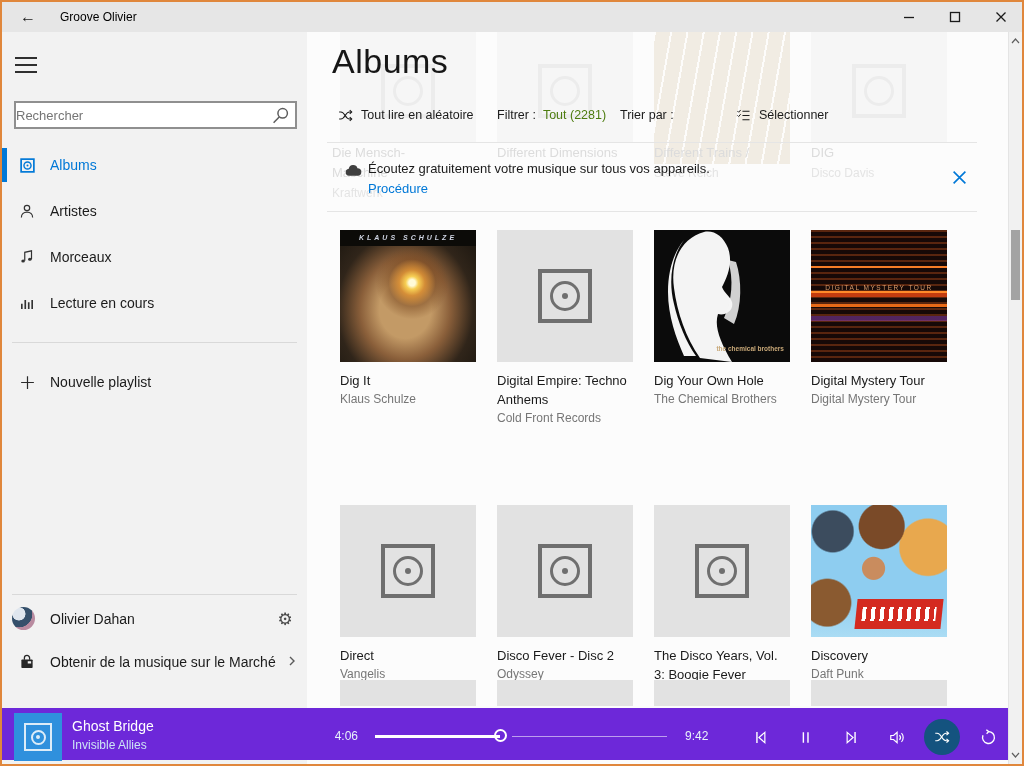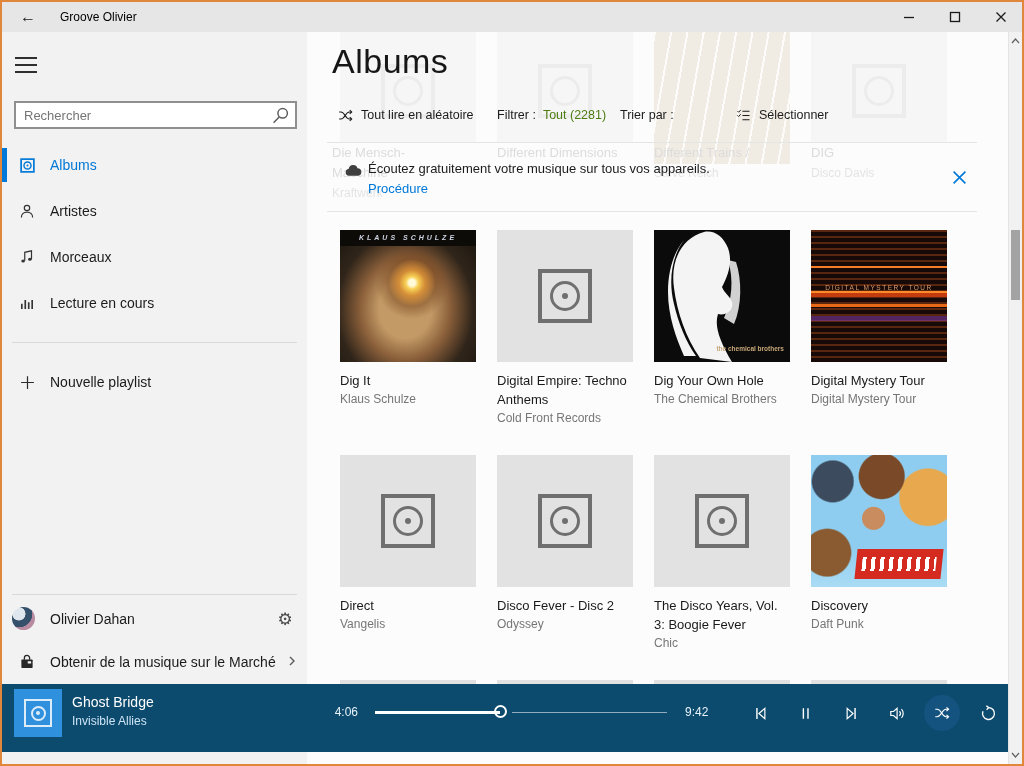--- a/index.html
+++ b/index.html
@@ -16,21 +16,21 @@
   
   .body { position:absolute; left:0; top:30px; width:1020px; height:732px; }
   .sidebar { position:absolute; left:0; top:0; width:305px; height:732px; background:#f2f2f2; }
   .main { position:absolute; left:305px; top:0; width:701px; height:732px; background:#fcfcfc; overflow:hidden; }
   .vscroll { position:absolute; left:1006px; top:0; width:14px; height:732px; background:#f1f1f1; border-left:1px solid #e4e4e4; }
 
   
   .hamburger { position:absolute; left:13px; top:25px; width:22px; height:16px; display:flex; flex-direction:column; justify-content:space-between; }
   .hamburger div { height:2px; background:#2f2f2f; }
   .searchbox { position:absolute; left:12px; top:69px; width:283px; height:28px; background:#fff; border:2px solid #8f8f8f; display:flex; align-items:center; }
-  .searchbox input { flex:1; border:0; outline:0; background:transparent; font-size:13px; color:#3a3a3a; padding-left:8px; font-family:inherit; }
+  .searchbox input { flex:1; border:0; outline:0; background:transparent; font-size:13px; color:#3a3a3a; font-family:inherit; }
   .searchbox .sicon { width:30px; display:flex; justify-content:center; }
   .nav { position:absolute; left:0; top:110px; width:305px; }
   .nav-item { position:relative; height:46px; display:flex; align-items:center; color:#1b1b1b; font-size:14px; }
   .nav-item .nicon { position:absolute; left:16px; width:18px; height:18px; display:flex; align-items:center; justify-content:center; color:#333; }
   .nav-item .nlabel { position:absolute; left:48px; }
   .nav-item.active { color:#0078d7; }
   .nav-item.active .nicon { color:#0078d7; }
   .nav-item.active::before { content:""; position:absolute; left:0; top:6px; width:5px; height:34px; background:#0078d7; }
   .side-sep { position:absolute; left:10px; width:285px; height:1px; background:#d9d9d9; }
   .row-link { position:absolute; left:0; width:305px; height:40px; display:flex; align-items:center; font-size:14px; color:#1b1b1b; }
@@ -57,21 +57,21 @@
   .ghost-glyph { width:54px; height:54px; border:4px solid #ececec; display:flex; align-items:center; justify-content:center; margin-bottom:24px; }
   .ghost-glyph i { width:30px; height:30px; border:3px solid #ececec; border-radius:50%; display:block; }
   .ghost-tile.art { background:#f1ece3; }
   .ghost-tile.art::before { content:""; position:absolute; inset:0;
     background:repeating-linear-gradient(100deg, rgba(255,255,255,.85) 0 2px, transparent 2px 16px); }
   .ghost-cap { position:absolute; top:111px; width:150px; font-size:13px; line-height:20px; color:#dcdcdc; }
   .ghost-cap .gl3 { color:#e4e4e4; font-size:12px; }
 
   
   .grid { position:absolute; left:33px; top:198px; width:660px; display:grid; grid-template-columns:repeat(4,136px); column-gap:21px; }
-  .cell { width:136px; height:225px; position:relative; }
+  .cell { width:136px; height:275px; position:relative; }
   .art { width:136px; height:132px; position:relative; overflow:hidden; }
   .cap-title { margin-top:9px; font-size:13px; line-height:19px; color:#1a1a1a; }
   .cap-artist { font-size:12px; line-height:19px; color:#767676; }
 
   .ph { background:#e2e2e2; display:flex; align-items:center; justify-content:center; }
   .ph .d { width:54px; height:54px; border:4px solid #6f6f6f; display:flex; align-items:center; justify-content:center; }
   .ph .c { width:30px; height:30px; border:3px solid #6f6f6f; border-radius:50%; position:relative; }
   .ph .c::after { content:""; position:absolute; left:50%; top:50%; width:6px; height:6px; margin:-3px 0 0 -3px; background:#6f6f6f; border-radius:50%; }
 
   .art-digit { background:
@@ -98,21 +98,21 @@
   .art-disco .red::after { content:""; position:absolute; left:6px; top:8px; right:6px; height:14px;
       background:repeating-linear-gradient(90deg, #fff 0 4px, transparent 4px 9px); }
 
   .partial { position:absolute; top:648px; width:136px; height:26px; background:#e2e2e2; }
 
   
   .sb-arrow { position:absolute; left:0; width:13px; height:14px; display:flex; align-items:center; justify-content:center; color:#5f5f5f; font-size:9px; }
   .sb-thumb { position:absolute; left:2px; top:198px; width:9px; height:70px; background:#a3a3a3; }
 
   
-  .playerbar { position:absolute; left:0; bottom:12px; width:1006px; height:68px; background:#0c4a6e; z-index:5; }
+  .playerbar { position:absolute; left:0; bottom:4px; width:1006px; height:52px; background:#6d28d9; z-index:5; }
   .pthumb { position:absolute; left:12px; top:5px; width:48px; height:48px; background:#2f90dd; display:flex; align-items:center; justify-content:center; }
   .pdisc { width:28px; height:28px; border:2px solid #dcecf8; display:flex; align-items:center; justify-content:center; }
   .pdisc i { width:15px; height:15px; border:2px solid #dcecf8; border-radius:50%; position:relative; display:block; }
   .pdisc i::after { content:""; position:absolute; left:50%; top:50%; width:4px; height:4px; margin:-2px 0 0 -2px; background:#dcecf8; border-radius:50%; }
   .ptrack { position:absolute; left:70px; top:10px; font-size:14px; color:#fff; }
   .palbum { position:absolute; left:70px; top:30px; font-size:12px; color:#cde4f5; }
   .ptime { position:absolute; top:21px; font-size:12px; color:#e8f2fa; }
   .pslider { position:absolute; left:373px; top:20px; width:292px; height:16px; }
   .pslider .fill { position:absolute; left:0; top:7px; height:2.5px; background:#fff; }
   .pslider .rest { position:absolute; right:0; top:7.5px; height:1.5px; background:rgba(255,255,255,.55); }

